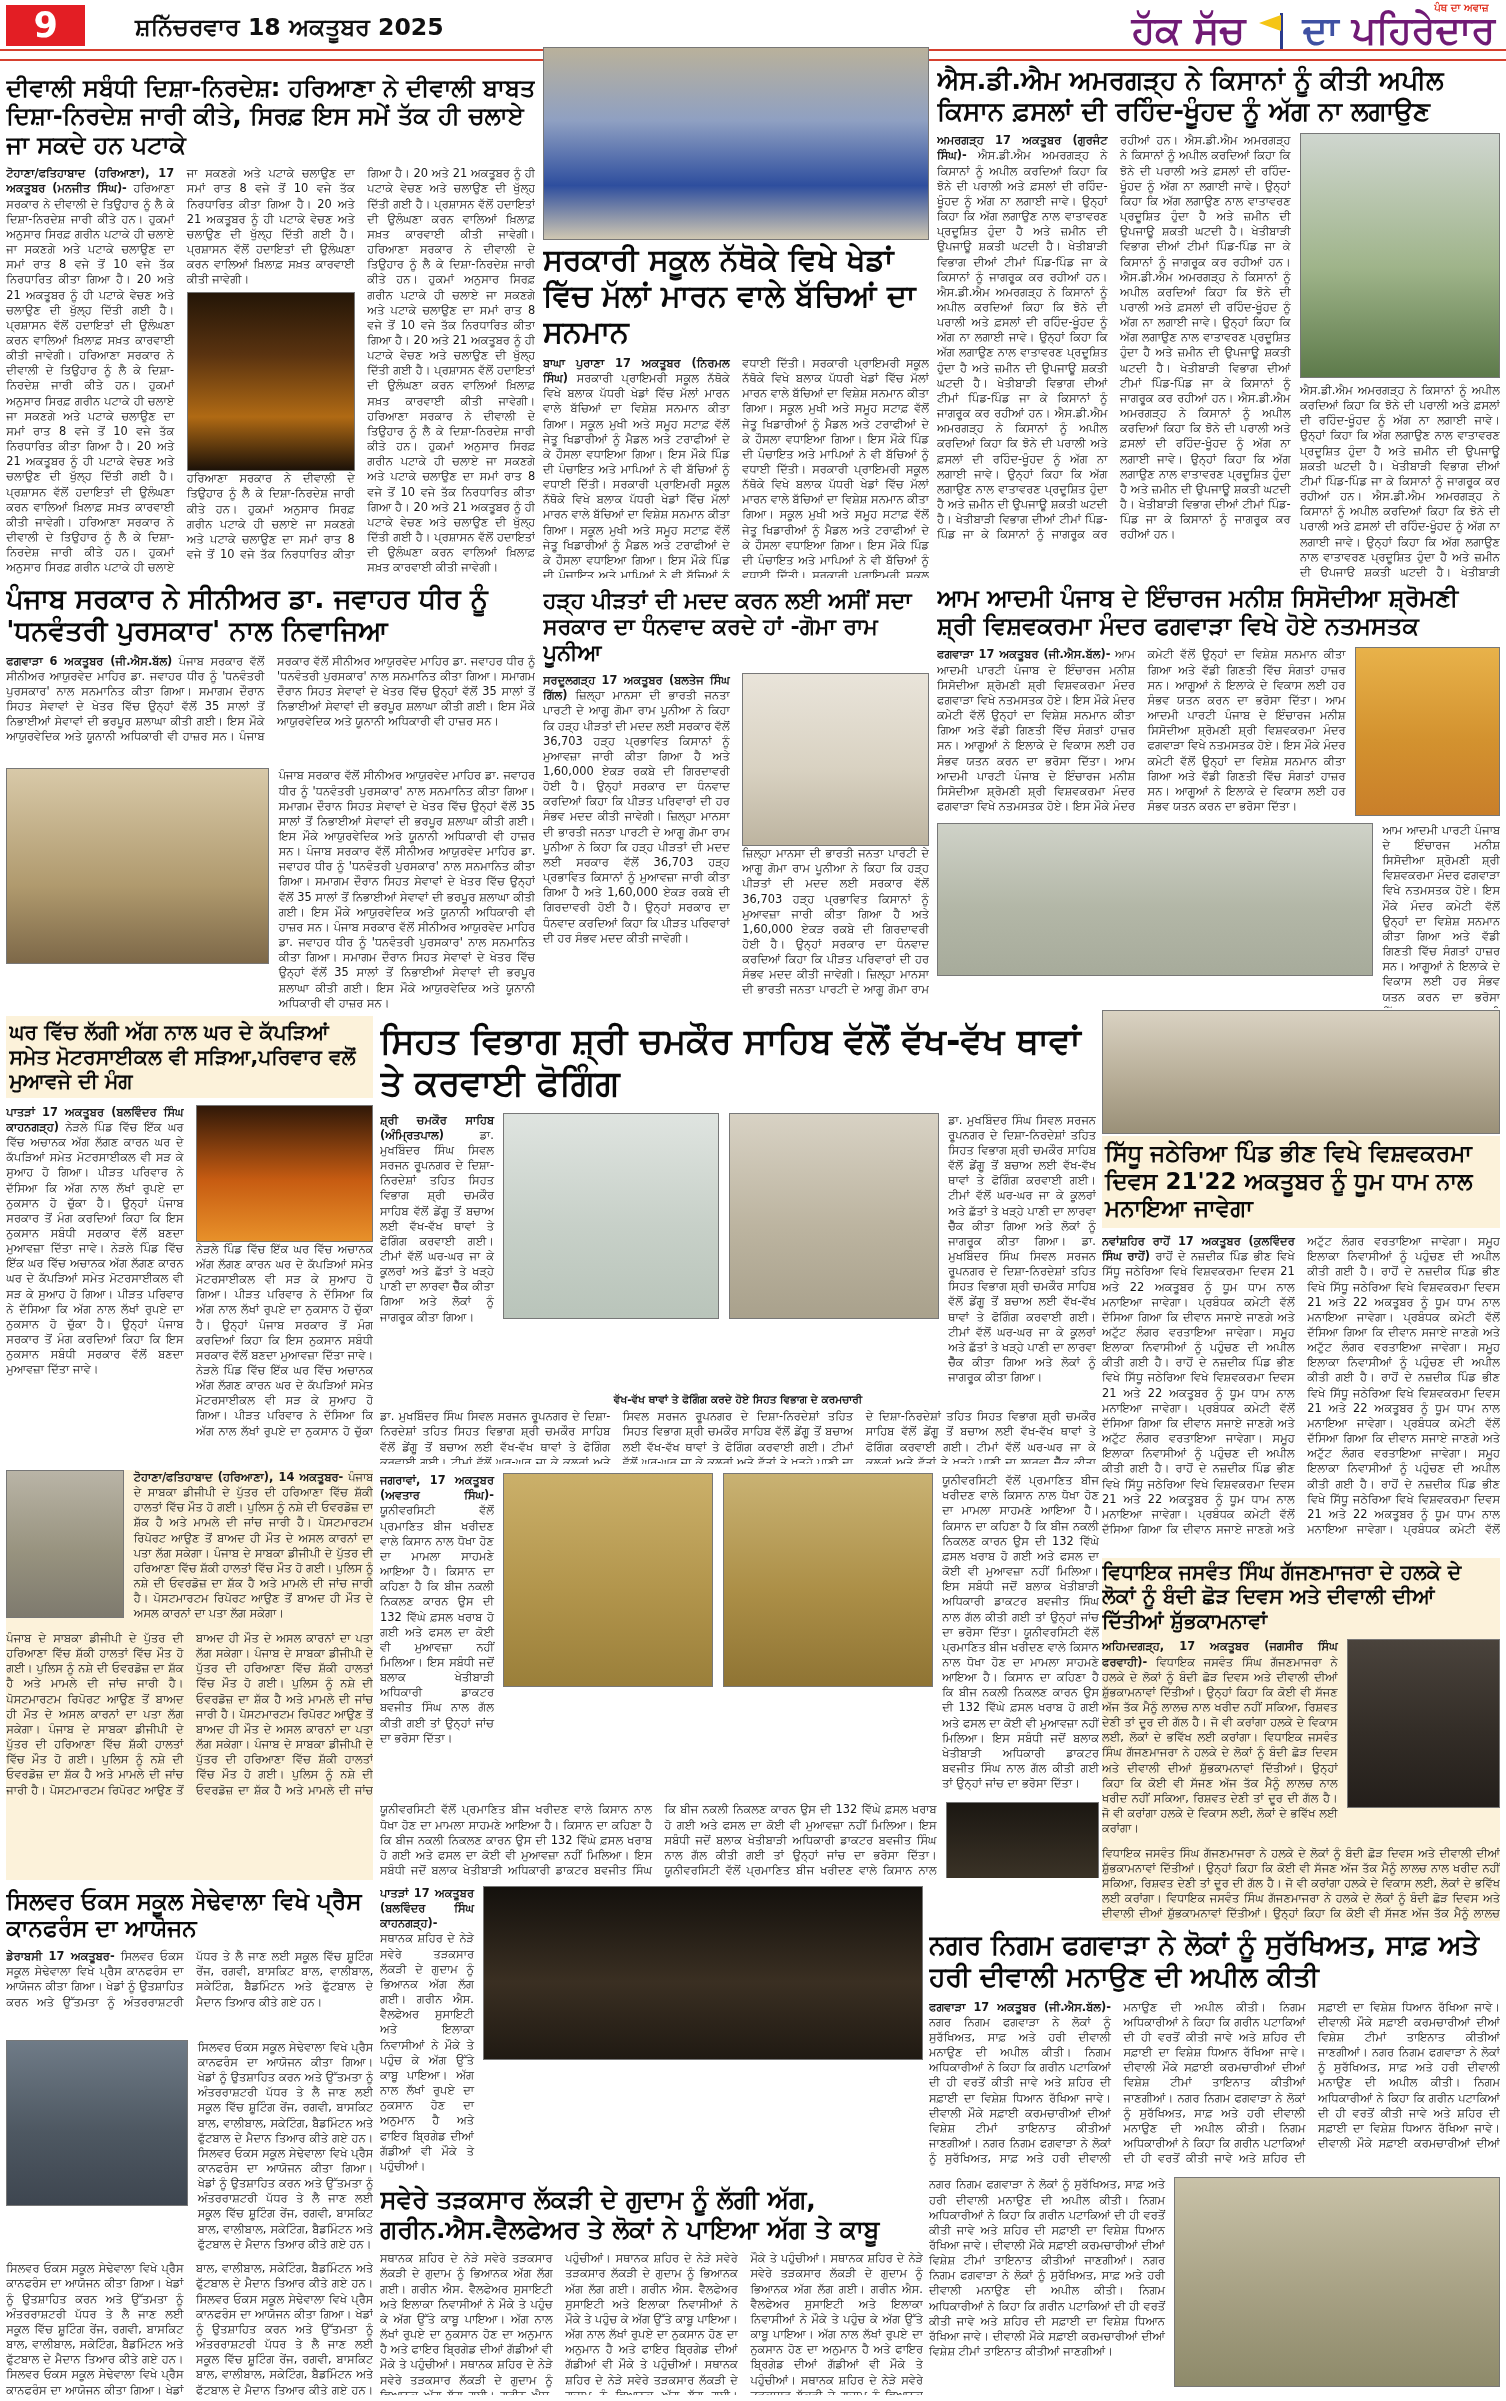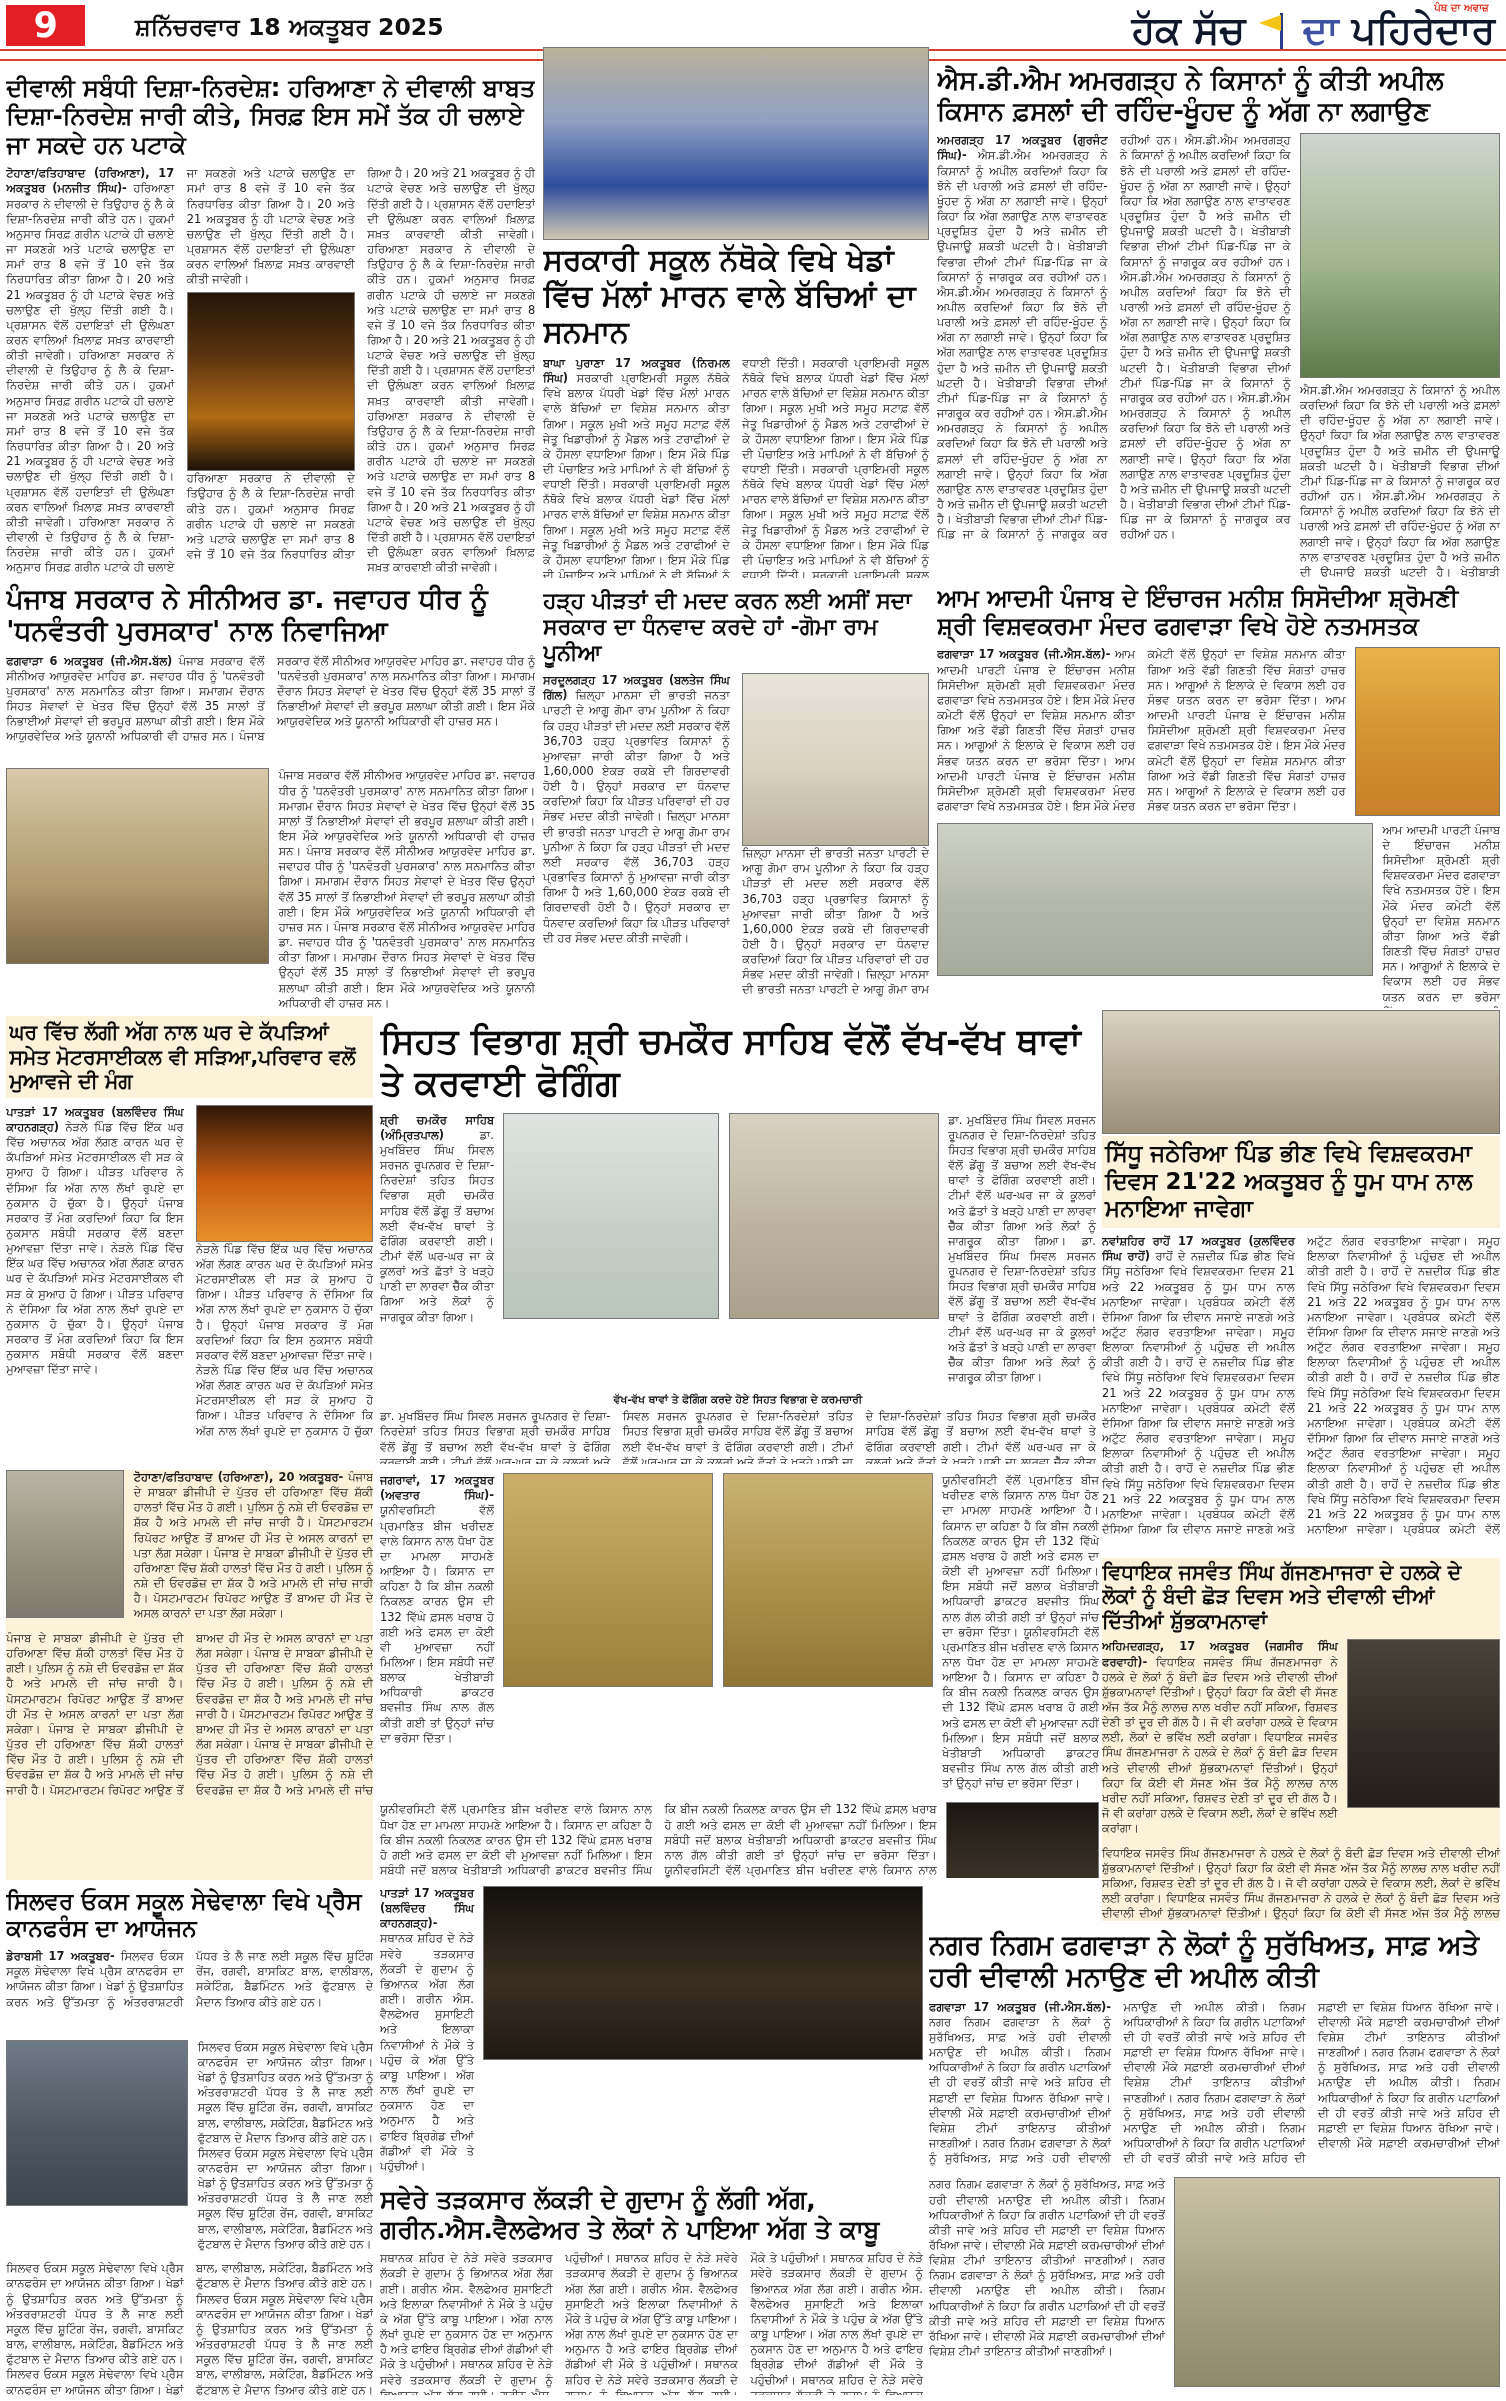--- a/index.html
+++ b/index.html
@@ -17,21 +17,21 @@
   .cream{background:#fcf2da}
   
   .pagebox{position:absolute;left:6.3px;top:4.7px;width:79px;height:41px;background:#e31e24;
            color:#fff;font-weight:bold;font-size:35px;display:flex;align-items:center;justify-content:center}
   .dateline-top{position:absolute;left:135px;top:12.6px;font-size:23.6px;font-weight:bold;color:#111}
   .rules{position:absolute;left:0;top:49px;width:100%;height:7.9px;
          border-top:2.4px solid #d6402e;border-bottom:2.4px solid #d6402e}
   .masthead{position:absolute;right:6.3px;top:0;width:424px;height:49px;text-align:right;background:#fff;z-index:2}
   .masthead .tagline{position:absolute;top:1.6px;right:11px;font-size:10.2px;font-weight:bold;color:#e0301e}
   .masthead .title{position:absolute;right:4.7px;top:11px;font-size:38px;font-weight:bold;line-height:1;white-space:nowrap}
-  .t-red{color:#0f172a}
+  .t-red{color:#701a75}
   .t-blue{color:#3f51a3}
   .flag{display:inline-block;position:relative;width:31px;height:36px;vertical-align:bottom}
   .flag .pole{position:absolute;left:22px;top:0;width:2.4px;height:36px;background:#2b3b8c}
   .flag .pennant{position:absolute;right:8.6px;top:1.6px;width:0;height:0;
                  border-right:22px solid #f5c516;border-top:8.6px solid transparent;border-bottom:8.6px solid transparent}
 </style>
 </head>
 <body>
 
 <div class="page">
@@ -160,21 +160,21 @@
     <div class="cols2" style="height:314px">
       <p class="body"><span class="lead">ਨਵਾਂਸ਼ਹਿਰ ਰਾਹੋਂ 17 ਅਕਤੂਬਰ (ਕੁਲਵਿੰਦਰ ਸਿੰਘ ਰਾਹੋਂ)</span>
         <span>ਰਾਹੋਂ ਦੇ ਨਜ਼ਦੀਕ ਪਿੰਡ ਭੀਣ ਵਿਖੇ ਸਿੱਧੂ ਜਠੇਰਿਆ ਵਿਖੇ ਵਿਸ਼ਵਕਰਮਾ ਦਿਵਸ 21 ਅਤੇ 22 ਅਕਤੂਬਰ ਨੂੰ ਧੂਮ ਧਾਮ ਨਾਲ ਮਨਾਇਆ ਜਾਵੇਗਾ। ਪ੍ਰਬੰਧਕ ਕਮੇਟੀ ਵੱਲੋਂ ਦੱਸਿਆ ਗਿਆ ਕਿ ਦੀਵਾਨ ਸਜਾਏ ਜਾਣਗੇ ਅਤੇ ਅਟੁੱਟ ਲੰਗਰ ਵਰਤਾਇਆ ਜਾਵੇਗਾ। ਸਮੂਹ ਇਲਾਕਾ ਨਿਵਾਸੀਆਂ ਨੂੰ ਪਹੁੰਚਣ ਦੀ ਅਪੀਲ ਕੀਤੀ ਗਈ ਹੈ। ਰਾਹੋਂ ਦੇ ਨਜ਼ਦੀਕ ਪਿੰਡ ਭੀਣ ਵਿਖੇ ਸਿੱਧੂ ਜਠੇਰਿਆ ਵਿਖੇ ਵਿਸ਼ਵਕਰਮਾ ਦਿਵਸ 21 ਅਤੇ 22 ਅਕਤੂਬਰ ਨੂੰ ਧੂਮ ਧਾਮ ਨਾਲ ਮਨਾਇਆ ਜਾਵੇਗਾ। ਪ੍ਰਬੰਧਕ ਕਮੇਟੀ ਵੱਲੋਂ ਦੱਸਿਆ ਗਿਆ ਕਿ ਦੀਵਾਨ ਸਜਾਏ ਜਾਣਗੇ ਅਤੇ ਅਟੁੱਟ ਲੰਗਰ ਵਰਤਾਇਆ ਜਾਵੇਗਾ। ਸਮੂਹ ਇਲਾਕਾ ਨਿਵਾਸੀਆਂ ਨੂੰ ਪਹੁੰਚਣ ਦੀ ਅਪੀਲ ਕੀਤੀ ਗਈ ਹੈ। ਰਾਹੋਂ ਦੇ ਨਜ਼ਦੀਕ ਪਿੰਡ ਭੀਣ ਵਿਖੇ ਸਿੱਧੂ ਜਠੇਰਿਆ ਵਿਖੇ ਵਿਸ਼ਵਕਰਮਾ ਦਿਵਸ 21 ਅਤੇ 22 ਅਕਤੂਬਰ ਨੂੰ ਧੂਮ ਧਾਮ ਨਾਲ ਮਨਾਇਆ ਜਾਵੇਗਾ। ਪ੍ਰਬੰਧਕ ਕਮੇਟੀ ਵੱਲੋਂ ਦੱਸਿਆ ਗਿਆ ਕਿ ਦੀਵਾਨ ਸਜਾਏ ਜਾਣਗੇ ਅਤੇ ਅਟੁੱਟ ਲੰਗਰ ਵਰਤਾਇਆ ਜਾਵੇਗਾ। ਸਮੂਹ ਇਲਾਕਾ ਨਿਵਾਸੀਆਂ ਨੂੰ ਪਹੁੰਚਣ ਦੀ ਅਪੀਲ ਕੀਤੀ ਗਈ ਹੈ। ਰਾਹੋਂ ਦੇ ਨਜ਼ਦੀਕ ਪਿੰਡ ਭੀਣ ਵਿਖੇ ਸਿੱਧੂ ਜਠੇਰਿਆ ਵਿਖੇ ਵਿਸ਼ਵਕਰਮਾ ਦਿਵਸ 21 ਅਤੇ 22 ਅਕਤੂਬਰ ਨੂੰ ਧੂਮ ਧਾਮ ਨਾਲ ਮਨਾਇਆ ਜਾਵੇਗਾ। ਪ੍ਰਬੰਧਕ ਕਮੇਟੀ ਵੱਲੋਂ ਦੱਸਿਆ ਗਿਆ ਕਿ ਦੀਵਾਨ ਸਜਾਏ ਜਾਣਗੇ ਅਤੇ ਅਟੁੱਟ ਲੰਗਰ ਵਰਤਾਇਆ ਜਾਵੇਗਾ। ਸਮੂਹ ਇਲਾਕਾ ਨਿਵਾਸੀਆਂ ਨੂੰ ਪਹੁੰਚਣ ਦੀ ਅਪੀਲ ਕੀਤੀ ਗਈ ਹੈ। ਰਾਹੋਂ ਦੇ ਨਜ਼ਦੀਕ ਪਿੰਡ ਭੀਣ ਵਿਖੇ ਸਿੱਧੂ ਜਠੇਰਿਆ ਵਿਖੇ ਵਿਸ਼ਵਕਰਮਾ ਦਿਵਸ 21 ਅਤੇ 22 ਅਕਤੂਬਰ ਨੂੰ ਧੂਮ ਧਾਮ ਨਾਲ ਮਨਾਇਆ ਜਾਵੇਗਾ। ਪ੍ਰਬੰਧਕ ਕਮੇਟੀ ਵੱਲੋਂ ਦੱਸਿਆ ਗਿਆ ਕਿ ਦੀਵਾਨ ਸਜਾਏ ਜਾਣਗੇ ਅਤੇ ਅਟੁੱਟ ਲੰਗਰ ਵਰਤਾਇਆ ਜਾਵੇਗਾ। ਸਮੂਹ ਇਲਾਕਾ ਨਿਵਾਸੀਆਂ ਨੂੰ ਪਹੁੰਚਣ ਦੀ ਅਪੀਲ ਕੀਤੀ ਗਈ ਹੈ। ਰਾਹੋਂ ਦੇ ਨਜ਼ਦੀਕ ਪਿੰਡ ਭੀਣ ਵਿਖੇ ਸਿੱਧੂ ਜਠੇਰਿਆ ਵਿਖੇ ਵਿਸ਼ਵਕਰਮਾ ਦਿਵਸ 21 ਅਤੇ 22 ਅਕਤੂਬਰ ਨੂੰ ਧੂਮ ਧਾਮ ਨਾਲ ਮਨਾਇਆ ਜਾਵੇਗਾ। ਪ੍ਰਬੰਧਕ ਕਮੇਟੀ ਵੱਲੋਂ ਦੱਸਿਆ ਗਿਆ ਕਿ ਦੀਵਾਨ ਸਜਾਏ ਜਾਣਗੇ ਅਤੇ ਅਟੁੱਟ ਲੰਗਰ ਵਰਤਾਇਆ ਜਾਵੇਗਾ। ਸਮੂਹ ਇਲਾਕਾ ਨਿਵਾਸੀਆਂ ਨੂੰ ਪਹੁੰਚਣ ਦੀ ਅਪੀਲ ਕੀਤੀ ਗਈ ਹੈ।</span></p>
     </div>
   </section>
 
   <section class="art cream" style="left:6.3px;top:1470px;width:367px;height:410px">
     <div class="row">
       <div class="ph" style="width:118px;height:148px;background:linear-gradient(180deg,#b9b4a6 0%,#98937f 55%,#7e7a6e 100%)"></div>
       <div style="flex:1">
-        <p class="body"><span class="lead">ਟੋਹਾਣਾ/ਫਤਿਹਾਬਾਦ (ਹਰਿਆਣਾ), 20 ਅਕਤੂਬਰ-</span>
+        <p class="body"><span class="lead">ਟੋਹਾਣਾ/ਫਤਿਹਾਬਾਦ (ਹਰਿਆਣਾ), 14 ਅਕਤੂਬਰ-</span>
           <span>ਪੰਜਾਬ ਦੇ ਸਾਬਕਾ ਡੀਜੀਪੀ ਦੇ ਪੁੱਤਰ ਦੀ ਹਰਿਆਣਾ ਵਿੱਚ ਸ਼ੱਕੀ ਹਾਲਤਾਂ ਵਿੱਚ ਮੌਤ ਹੋ ਗਈ। ਪੁਲਿਸ ਨੂੰ ਨਸ਼ੇ ਦੀ ਓਵਰਡੋਜ਼ ਦਾ ਸ਼ੱਕ ਹੈ ਅਤੇ ਮਾਮਲੇ ਦੀ ਜਾਂਚ ਜਾਰੀ ਹੈ। ਪੋਸਟਮਾਰਟਮ ਰਿਪੋਰਟ ਆਉਣ ਤੋਂ ਬਾਅਦ ਹੀ ਮੌਤ ਦੇ ਅਸਲ ਕਾਰਨਾਂ ਦਾ ਪਤਾ ਲੱਗ ਸਕੇਗਾ। ਪੰਜਾਬ ਦੇ ਸਾਬਕਾ ਡੀਜੀਪੀ ਦੇ ਪੁੱਤਰ ਦੀ ਹਰਿਆਣਾ ਵਿੱਚ ਸ਼ੱਕੀ ਹਾਲਤਾਂ ਵਿੱਚ ਮੌਤ ਹੋ ਗਈ। ਪੁਲਿਸ ਨੂੰ ਨਸ਼ੇ ਦੀ ਓਵਰਡੋਜ਼ ਦਾ ਸ਼ੱਕ ਹੈ ਅਤੇ ਮਾਮਲੇ ਦੀ ਜਾਂਚ ਜਾਰੀ ਹੈ। ਪੋਸਟਮਾਰਟਮ ਰਿਪੋਰਟ ਆਉਣ ਤੋਂ ਬਾਅਦ ਹੀ ਮੌਤ ਦੇ ਅਸਲ ਕਾਰਨਾਂ ਦਾ ਪਤਾ ਲੱਗ ਸਕੇਗਾ।</span></p>
       </div>
     </div>
     <div class="cols2" style="height:173px;margin-top:4.7px">
       <p class="body"><span>ਪੰਜਾਬ ਦੇ ਸਾਬਕਾ ਡੀਜੀਪੀ ਦੇ ਪੁੱਤਰ ਦੀ ਹਰਿਆਣਾ ਵਿੱਚ ਸ਼ੱਕੀ ਹਾਲਤਾਂ ਵਿੱਚ ਮੌਤ ਹੋ ਗਈ। ਪੁਲਿਸ ਨੂੰ ਨਸ਼ੇ ਦੀ ਓਵਰਡੋਜ਼ ਦਾ ਸ਼ੱਕ ਹੈ ਅਤੇ ਮਾਮਲੇ ਦੀ ਜਾਂਚ ਜਾਰੀ ਹੈ। ਪੋਸਟਮਾਰਟਮ ਰਿਪੋਰਟ ਆਉਣ ਤੋਂ ਬਾਅਦ ਹੀ ਮੌਤ ਦੇ ਅਸਲ ਕਾਰਨਾਂ ਦਾ ਪਤਾ ਲੱਗ ਸਕੇਗਾ। ਪੰਜਾਬ ਦੇ ਸਾਬਕਾ ਡੀਜੀਪੀ ਦੇ ਪੁੱਤਰ ਦੀ ਹਰਿਆਣਾ ਵਿੱਚ ਸ਼ੱਕੀ ਹਾਲਤਾਂ ਵਿੱਚ ਮੌਤ ਹੋ ਗਈ। ਪੁਲਿਸ ਨੂੰ ਨਸ਼ੇ ਦੀ ਓਵਰਡੋਜ਼ ਦਾ ਸ਼ੱਕ ਹੈ ਅਤੇ ਮਾਮਲੇ ਦੀ ਜਾਂਚ ਜਾਰੀ ਹੈ। ਪੋਸਟਮਾਰਟਮ ਰਿਪੋਰਟ ਆਉਣ ਤੋਂ ਬਾਅਦ ਹੀ ਮੌਤ ਦੇ ਅਸਲ ਕਾਰਨਾਂ ਦਾ ਪਤਾ ਲੱਗ ਸਕੇਗਾ। ਪੰਜਾਬ ਦੇ ਸਾਬਕਾ ਡੀਜੀਪੀ ਦੇ ਪੁੱਤਰ ਦੀ ਹਰਿਆਣਾ ਵਿੱਚ ਸ਼ੱਕੀ ਹਾਲਤਾਂ ਵਿੱਚ ਮੌਤ ਹੋ ਗਈ। ਪੁਲਿਸ ਨੂੰ ਨਸ਼ੇ ਦੀ ਓਵਰਡੋਜ਼ ਦਾ ਸ਼ੱਕ ਹੈ ਅਤੇ ਮਾਮਲੇ ਦੀ ਜਾਂਚ ਜਾਰੀ ਹੈ। ਪੋਸਟਮਾਰਟਮ ਰਿਪੋਰਟ ਆਉਣ ਤੋਂ ਬਾਅਦ ਹੀ ਮੌਤ ਦੇ ਅਸਲ ਕਾਰਨਾਂ ਦਾ ਪਤਾ ਲੱਗ ਸਕੇਗਾ। ਪੰਜਾਬ ਦੇ ਸਾਬਕਾ ਡੀਜੀਪੀ ਦੇ ਪੁੱਤਰ ਦੀ ਹਰਿਆਣਾ ਵਿੱਚ ਸ਼ੱਕੀ ਹਾਲਤਾਂ ਵਿੱਚ ਮੌਤ ਹੋ ਗਈ। ਪੁਲਿਸ ਨੂੰ ਨਸ਼ੇ ਦੀ ਓਵਰਡੋਜ਼ ਦਾ ਸ਼ੱਕ ਹੈ ਅਤੇ ਮਾਮਲੇ ਦੀ ਜਾਂਚ ਜਾਰੀ ਹੈ। ਪੋਸਟਮਾਰਟਮ ਰਿਪੋਰਟ ਆਉਣ ਤੋਂ ਬਾਅਦ ਹੀ ਮੌਤ ਦੇ ਅਸਲ ਕਾਰਨਾਂ ਦਾ ਪਤਾ ਲੱਗ ਸਕੇਗਾ।</span></p>
     </div>
   </section>
 
   <section class="art" style="left:380px;top:1470px;width:719px;height:408px">
     <div class="row" style="margin-top:3.1px">

